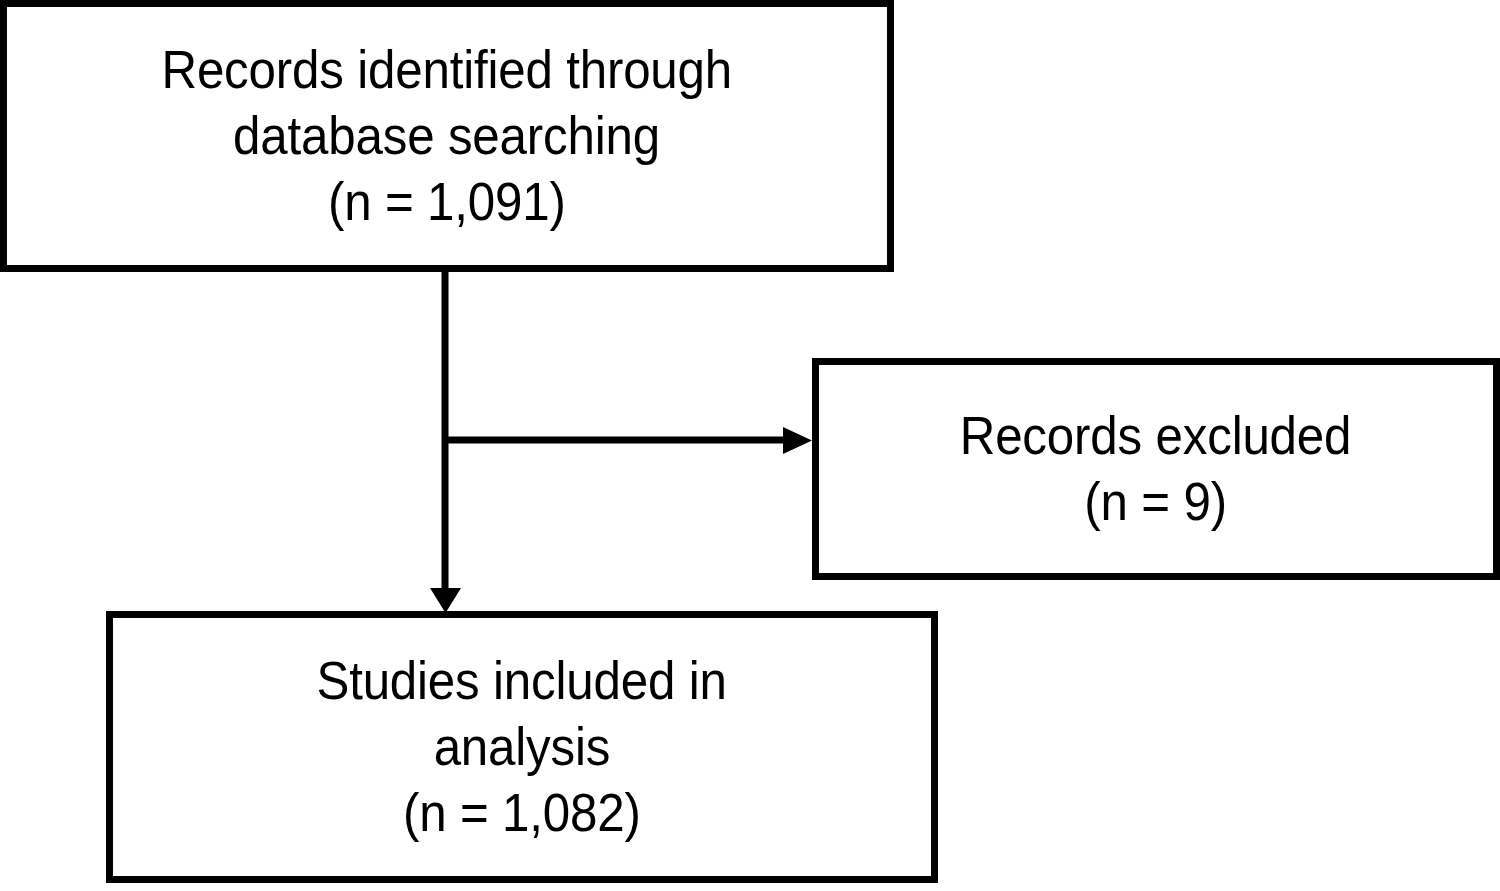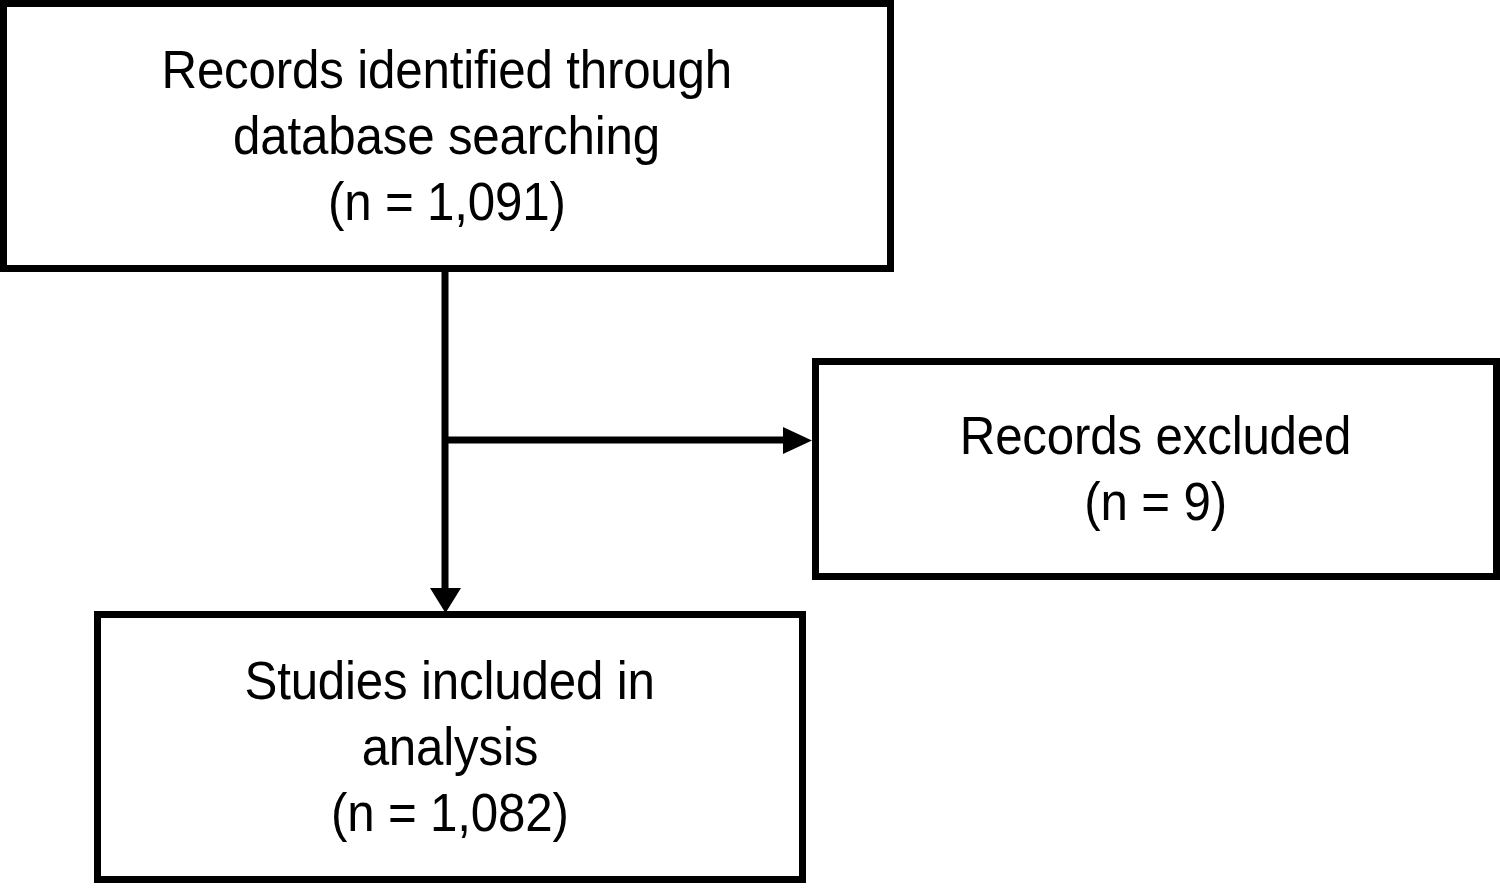--- a/index.html
+++ b/index.html
@@ -48,23 +48,23 @@
     height: 272px;
   }
   #box-excluded {
     left: 812px;
     top: 330px;
     width: 688px;
     height: 222px;
     margin-top: 28px;
   }
   #box-included {
-    left: 94px;
+    left: 106px;
     top: 611px;
-    width: 712px;
+    width: 832px;
     height: 272px;
   }
   
   #connectors {
     position: absolute;
     left: 0;
     top: 0;
     width: 1500px;
     height: 891px;
     pointer-events: none;

